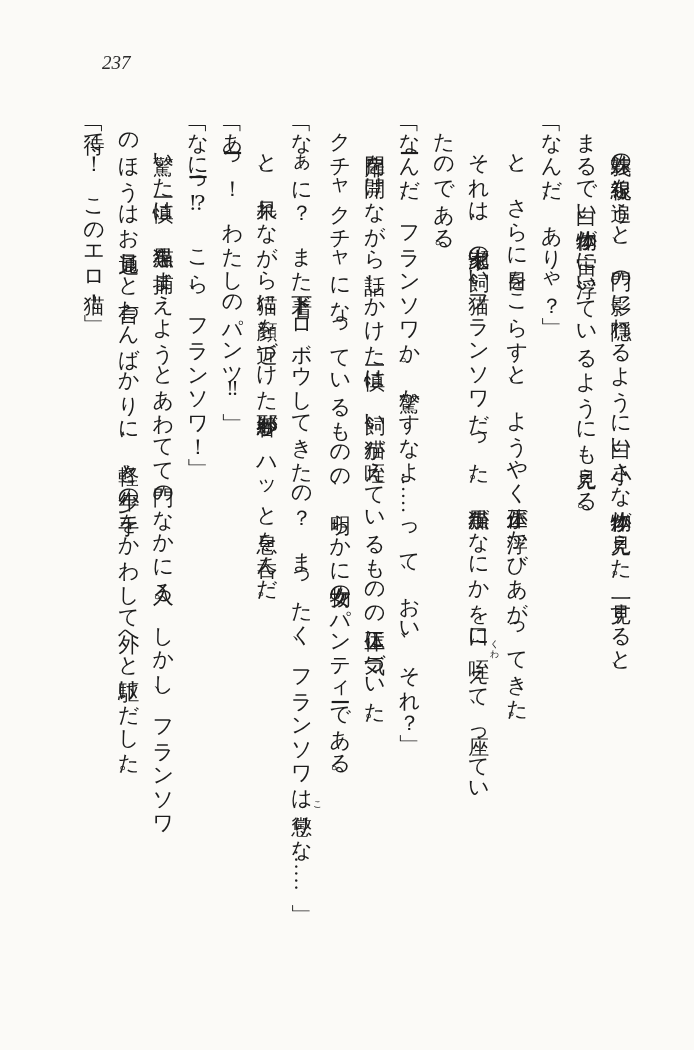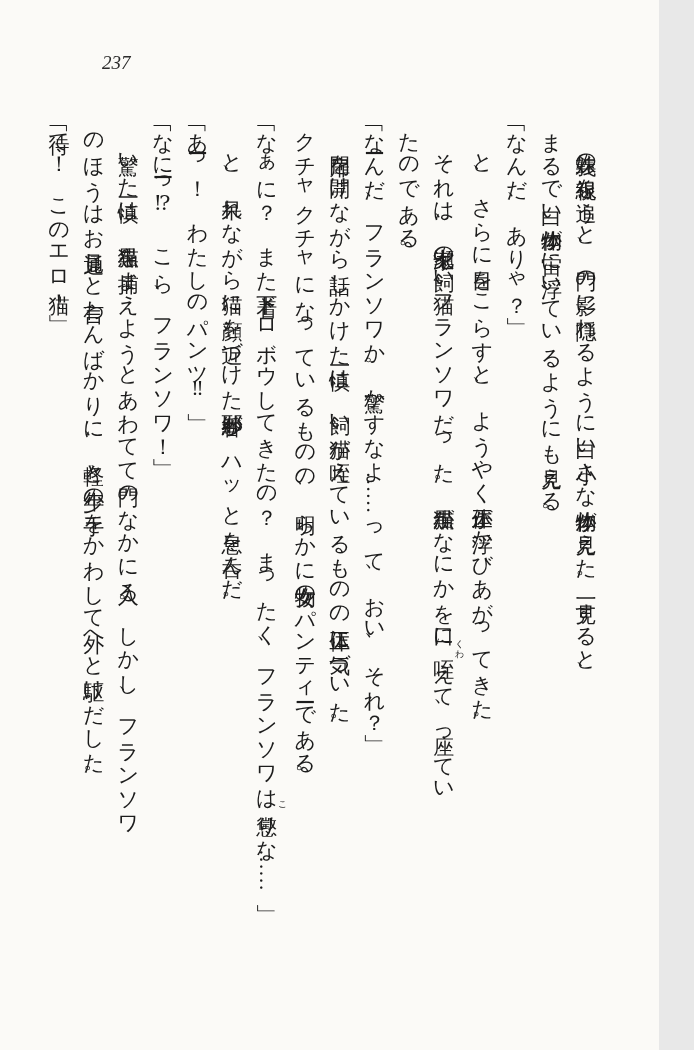--- a/index.html
+++ b/index.html
@@ -2,26 +2,25 @@
 <html><head>
 <meta charset="utf-8">
 <style>
   html, body {
     margin: 0;
     padding: 0;
     background: #e8e8e8;
   }
   .page {
     position: relative;
-    width: 632px;
+    width: 694px;
     height: 1050px;
     background: #fbfaf7;
     overflow: hidden;
     font-family: "Liberation Serif", "DejaVu Serif", serif;
-    padding-left: 27px;
   }
   .page-number {
     position: absolute;
     top: 52px;
     left: 102px;
     font-size: 19px;
     font-style: italic;
     color: #2b2b2b;
     font-family: "Liberation Serif", serif;
   }

